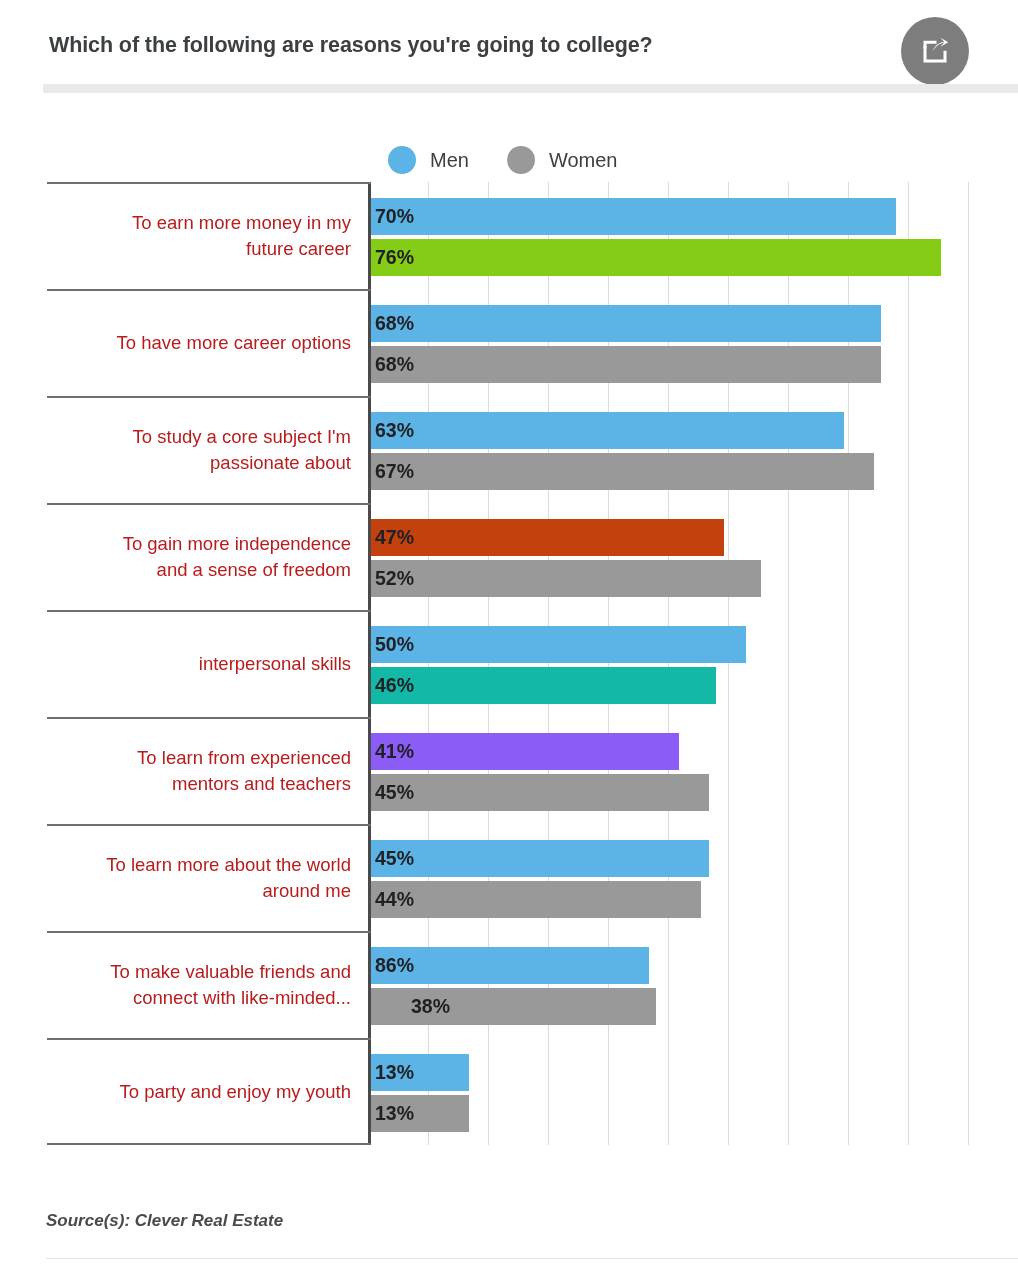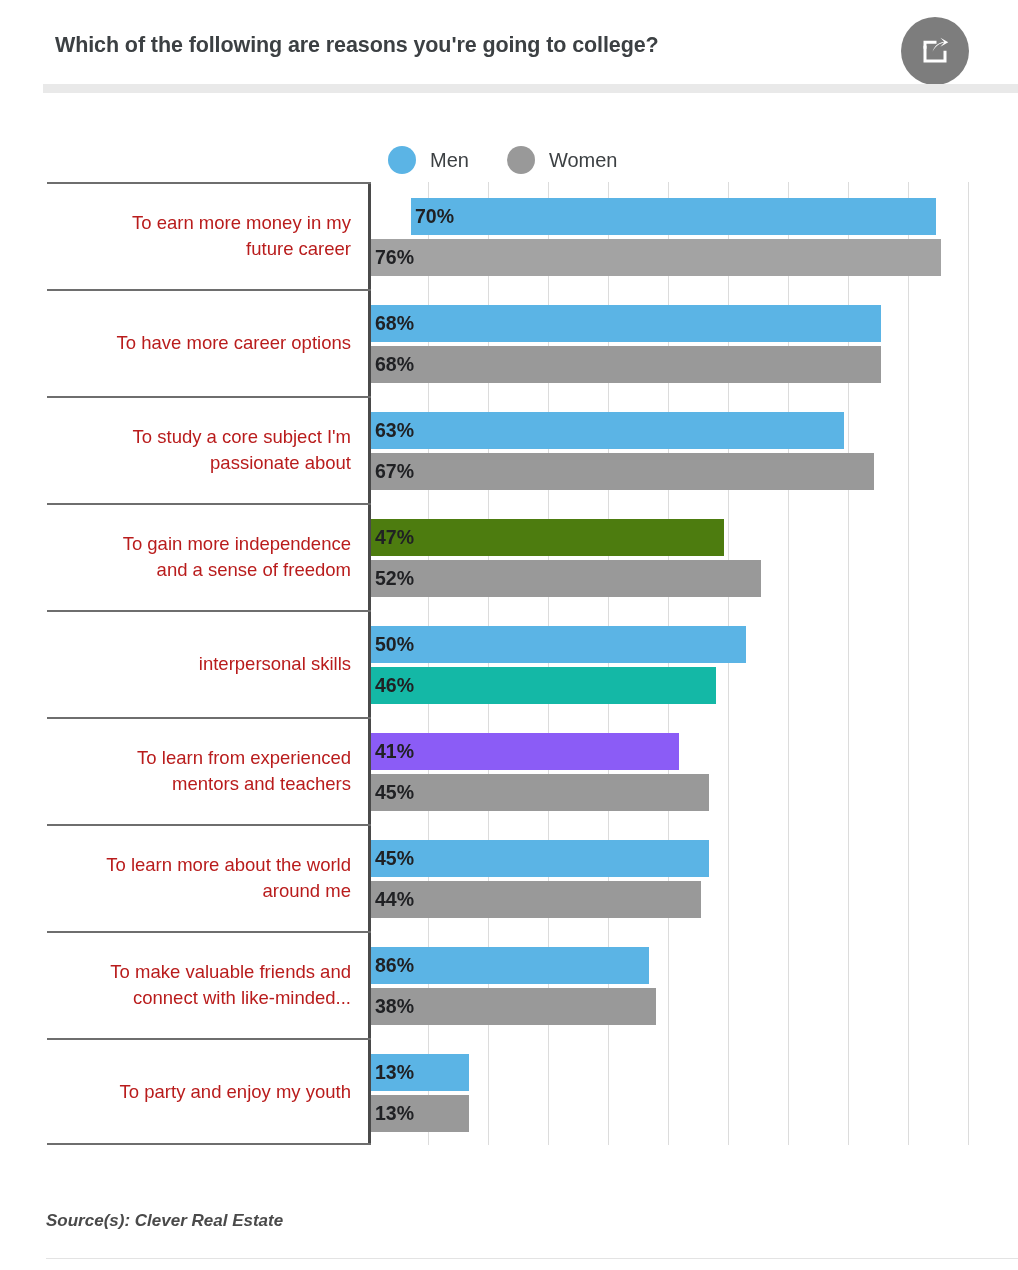--- a/index.html
+++ b/index.html
@@ -18,21 +18,21 @@
   }
 
   
   .header {
     position: absolute;
     left: 0; top: 0;
     width: 1018px; height: 84px;
   }
   .chart-title {
     position: absolute;
-    left: 55px; top: 32px;
+    left: 49px; top: 32px;
     width: 840px;
     font-size: 21.5px;
     font-weight: bold;
     color: #3c4043;
     letter-spacing: -0.1px;
     line-height: 26px;
   }
   .share-button {
     position: absolute;
     left: 901px; top: 17px;
@@ -223,24 +223,24 @@
     <div class="rows">
         <div class="row" style="top: 0px;">
           <div class="row-sep"></div>
           <div class="row-label">
             <div>
               <div>To earn more money in my</div>
               <div>future career</div>
             </div>
           </div>
           <div class="bars">
-            <div class="bar men" style="background: rgb(91, 180, 229); width: 525px; margin-left: 40px;">
+            <div class="bar men" style="background: rgb(91, 180, 229); width: 525px;">
               <span class="bar-value">70%</span>
             </div>
-            <div class="bar women" style="background: #a3a3a3; width: 570px;">
+            <div class="bar women" style="background: #84cc16; width: 570px;">
               <span class="bar-value">76%</span>
             </div>
           </div>
         </div>
         <div class="row" style="top: 107px;">
           <div class="row-sep"></div>
           <div class="row-label">
             <div>
               <div>To have more career options</div>
             </div>
@@ -273,21 +273,21 @@
         </div>
         <div class="row" style="top: 321px;">
           <div class="row-sep"></div>
           <div class="row-label">
             <div>
               <div>To gain more independence</div>
               <div>and a sense of freedom</div>
             </div>
           </div>
           <div class="bars">
-            <div class="bar men" style="background: #4d7c0f; width: 353px; text-align: center;">
+            <div class="bar men" style="background: #c2410c; width: 353px; text-align: center;">
               <span class="bar-value">47%</span>
             </div>
             <div class="bar women" style="background: rgb(153, 153, 153); width: 390px;">
               <span class="bar-value">52%</span>
             </div>
           </div>
         </div>
         <div class="row" style="top: 428px;">
           <div class="row-sep"></div>
           <div class="row-label">
@@ -343,21 +343,21 @@
           <div class="row-label">
             <div>
               <div>To make valuable friends and</div>
               <div>connect with like-minded...</div>
             </div>
           </div>
           <div class="bars">
             <div class="bar men" style="background: rgb(91, 180, 229); width: 278px;">
               <span class="bar-value">86%</span>
             </div>
-            <div class="bar women" style="background: rgb(153, 153, 153); width: 285px;">
+            <div class="bar women" style="background: rgb(153, 153, 153); width: 285px; padding-left: 36px;">
               <span class="bar-value">38%</span>
             </div>
           </div>
         </div>
         <div class="row" style="top: 856px;">
           <div class="row-sep"></div>
           <div class="row-sep last"></div>
           <div class="row-label">
             <div>
               <div>To party and enjoy my youth</div>

